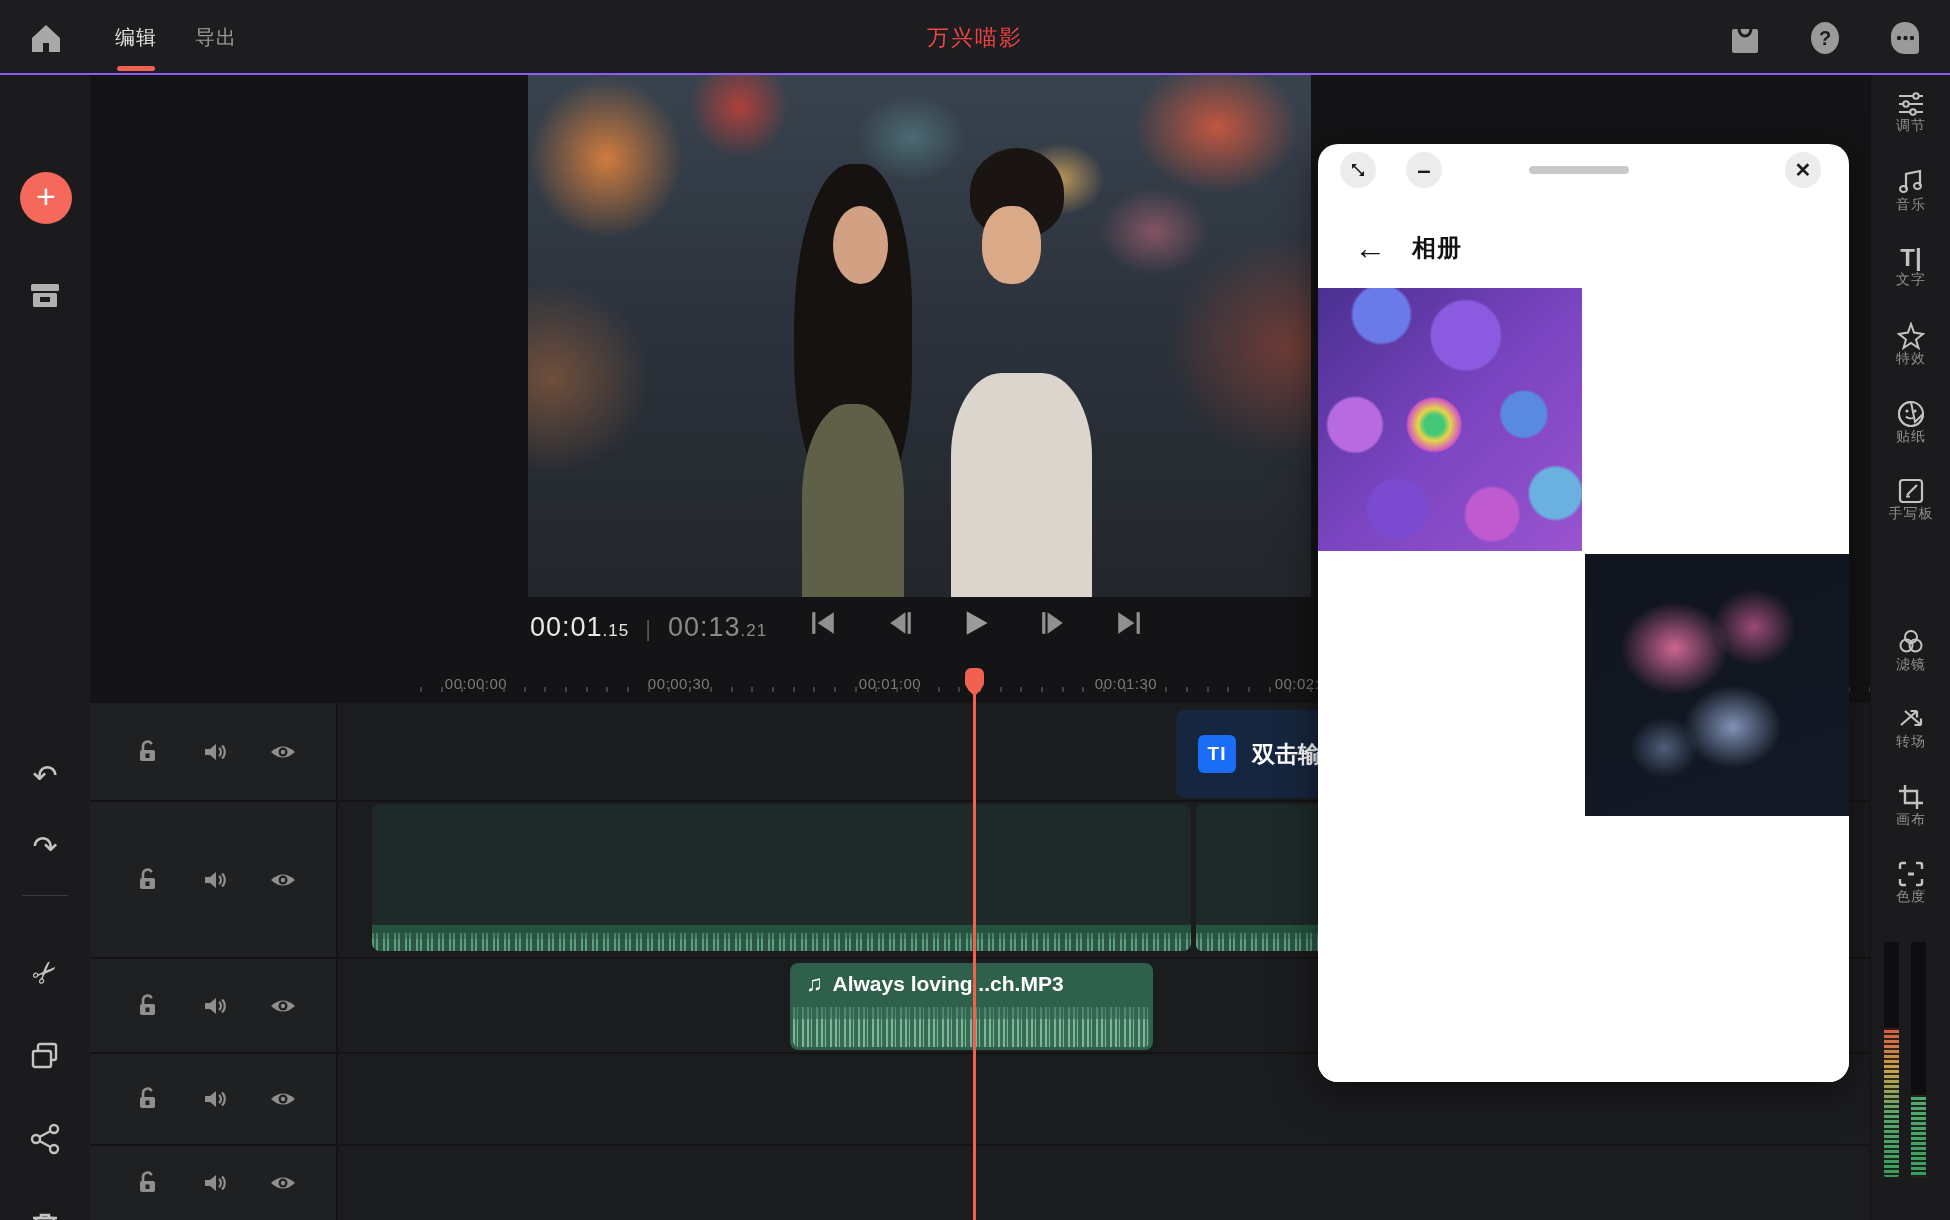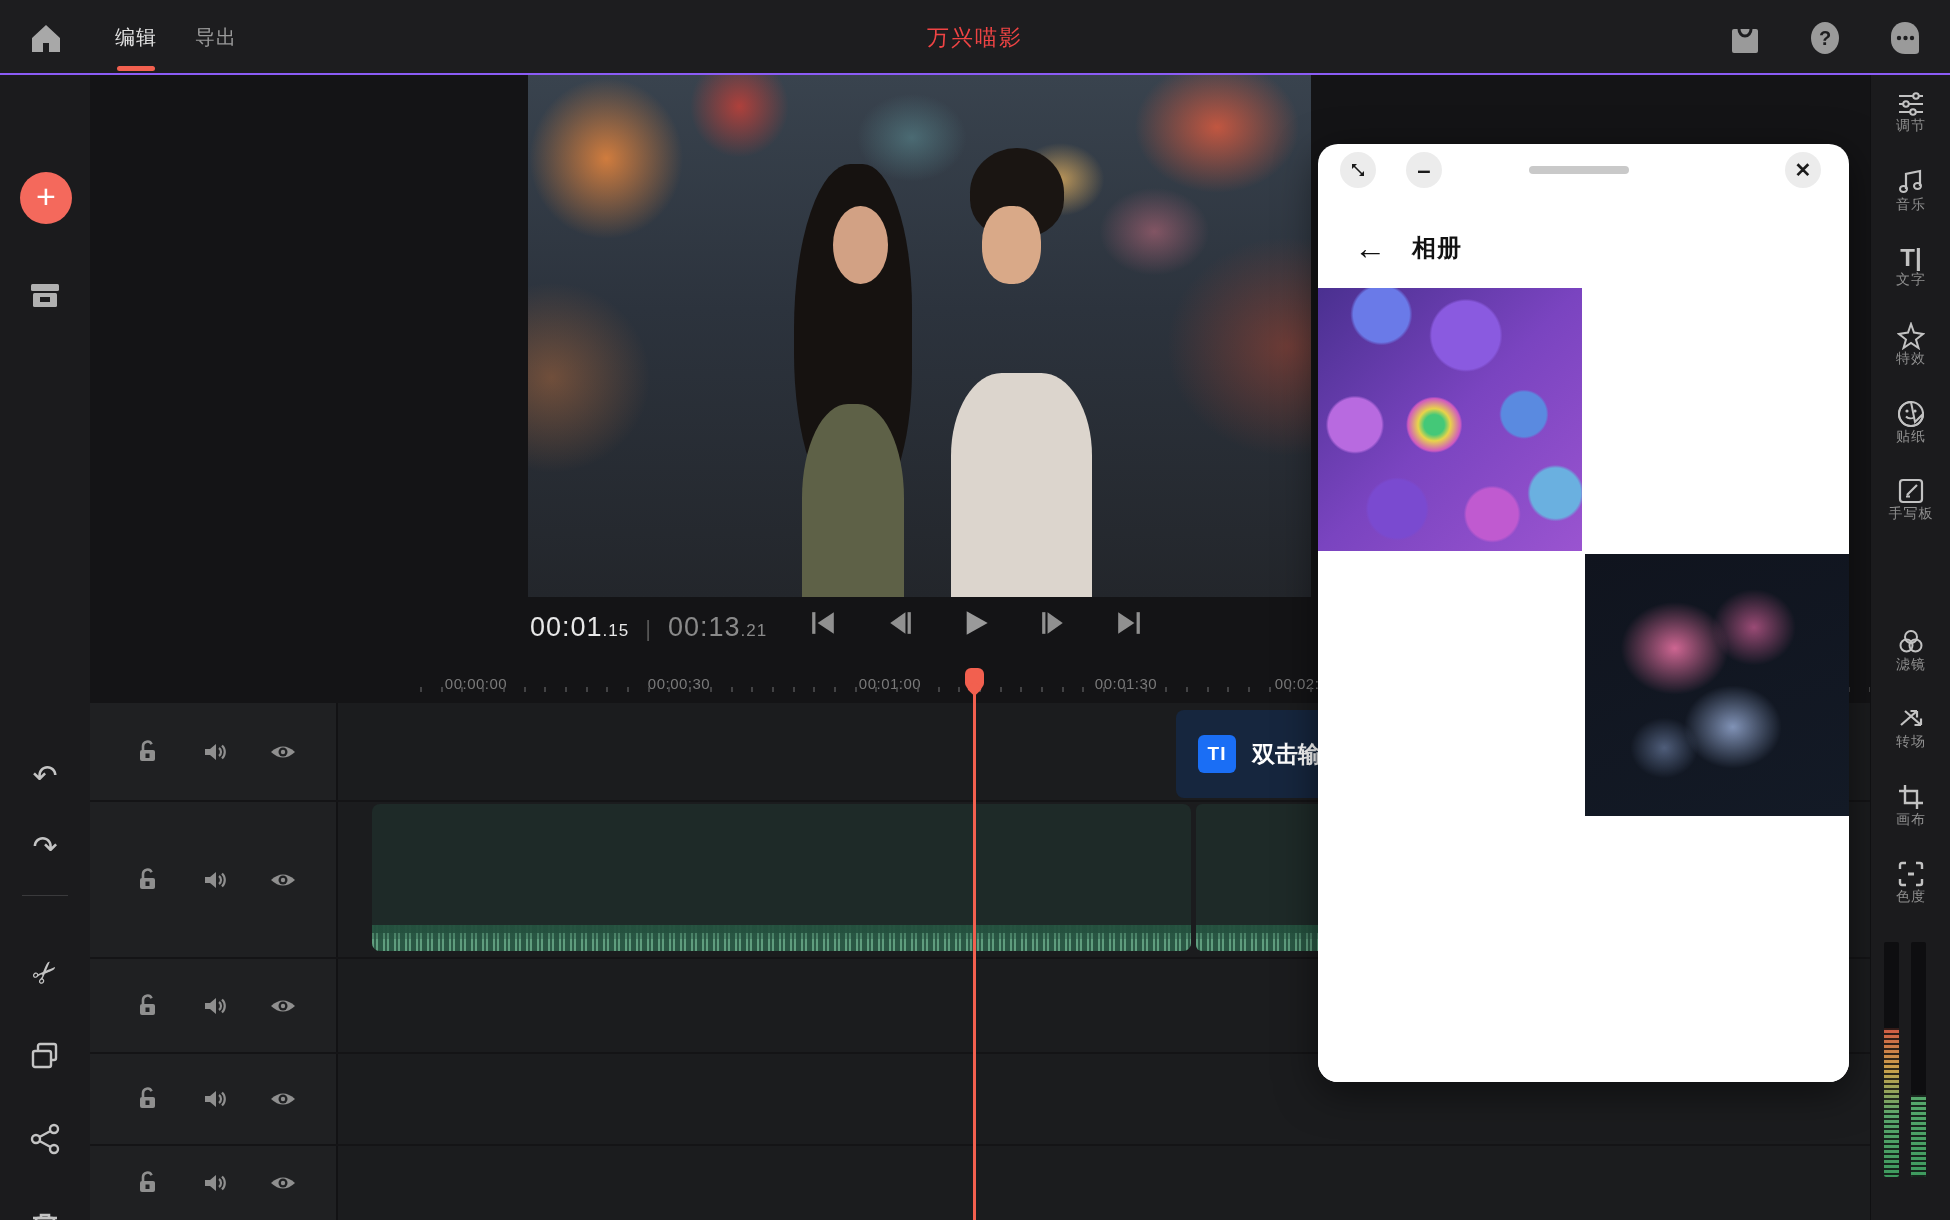--- a/index.html
+++ b/index.html
@@ -443,20 +443,24 @@
     <div class="wavestrip"></div>
   </div>
 
   <div class="clip-video cv2">
     <div class="thumbs">
       <div class="thumb thumb-graffiti"></div>
     </div>
     <div class="wavestrip"></div>
   </div>
 
+  <div class="clip-audio">
+    <div class="ca-label"><span class="ca-note">♫</span><span>Always loving ..ch.MP3</span></div>
+    <div class="audio-wave"></div>
+  </div>
 
   <div class="playhead-line"></div>
   <div class="playhead-head"></div>
   <div class="playhead-tip"></div>
 
   <div class="panel">
     <div class="pc-btn pc-resize">
       <svg width="18" height="18" viewBox="0 0 18 18">
         <path d="M3 8 V3 H8 Z" fill="#1a1a1a"></path>
           <path d="M15 10 V15 H10 Z" fill="#1a1a1a"></path>

